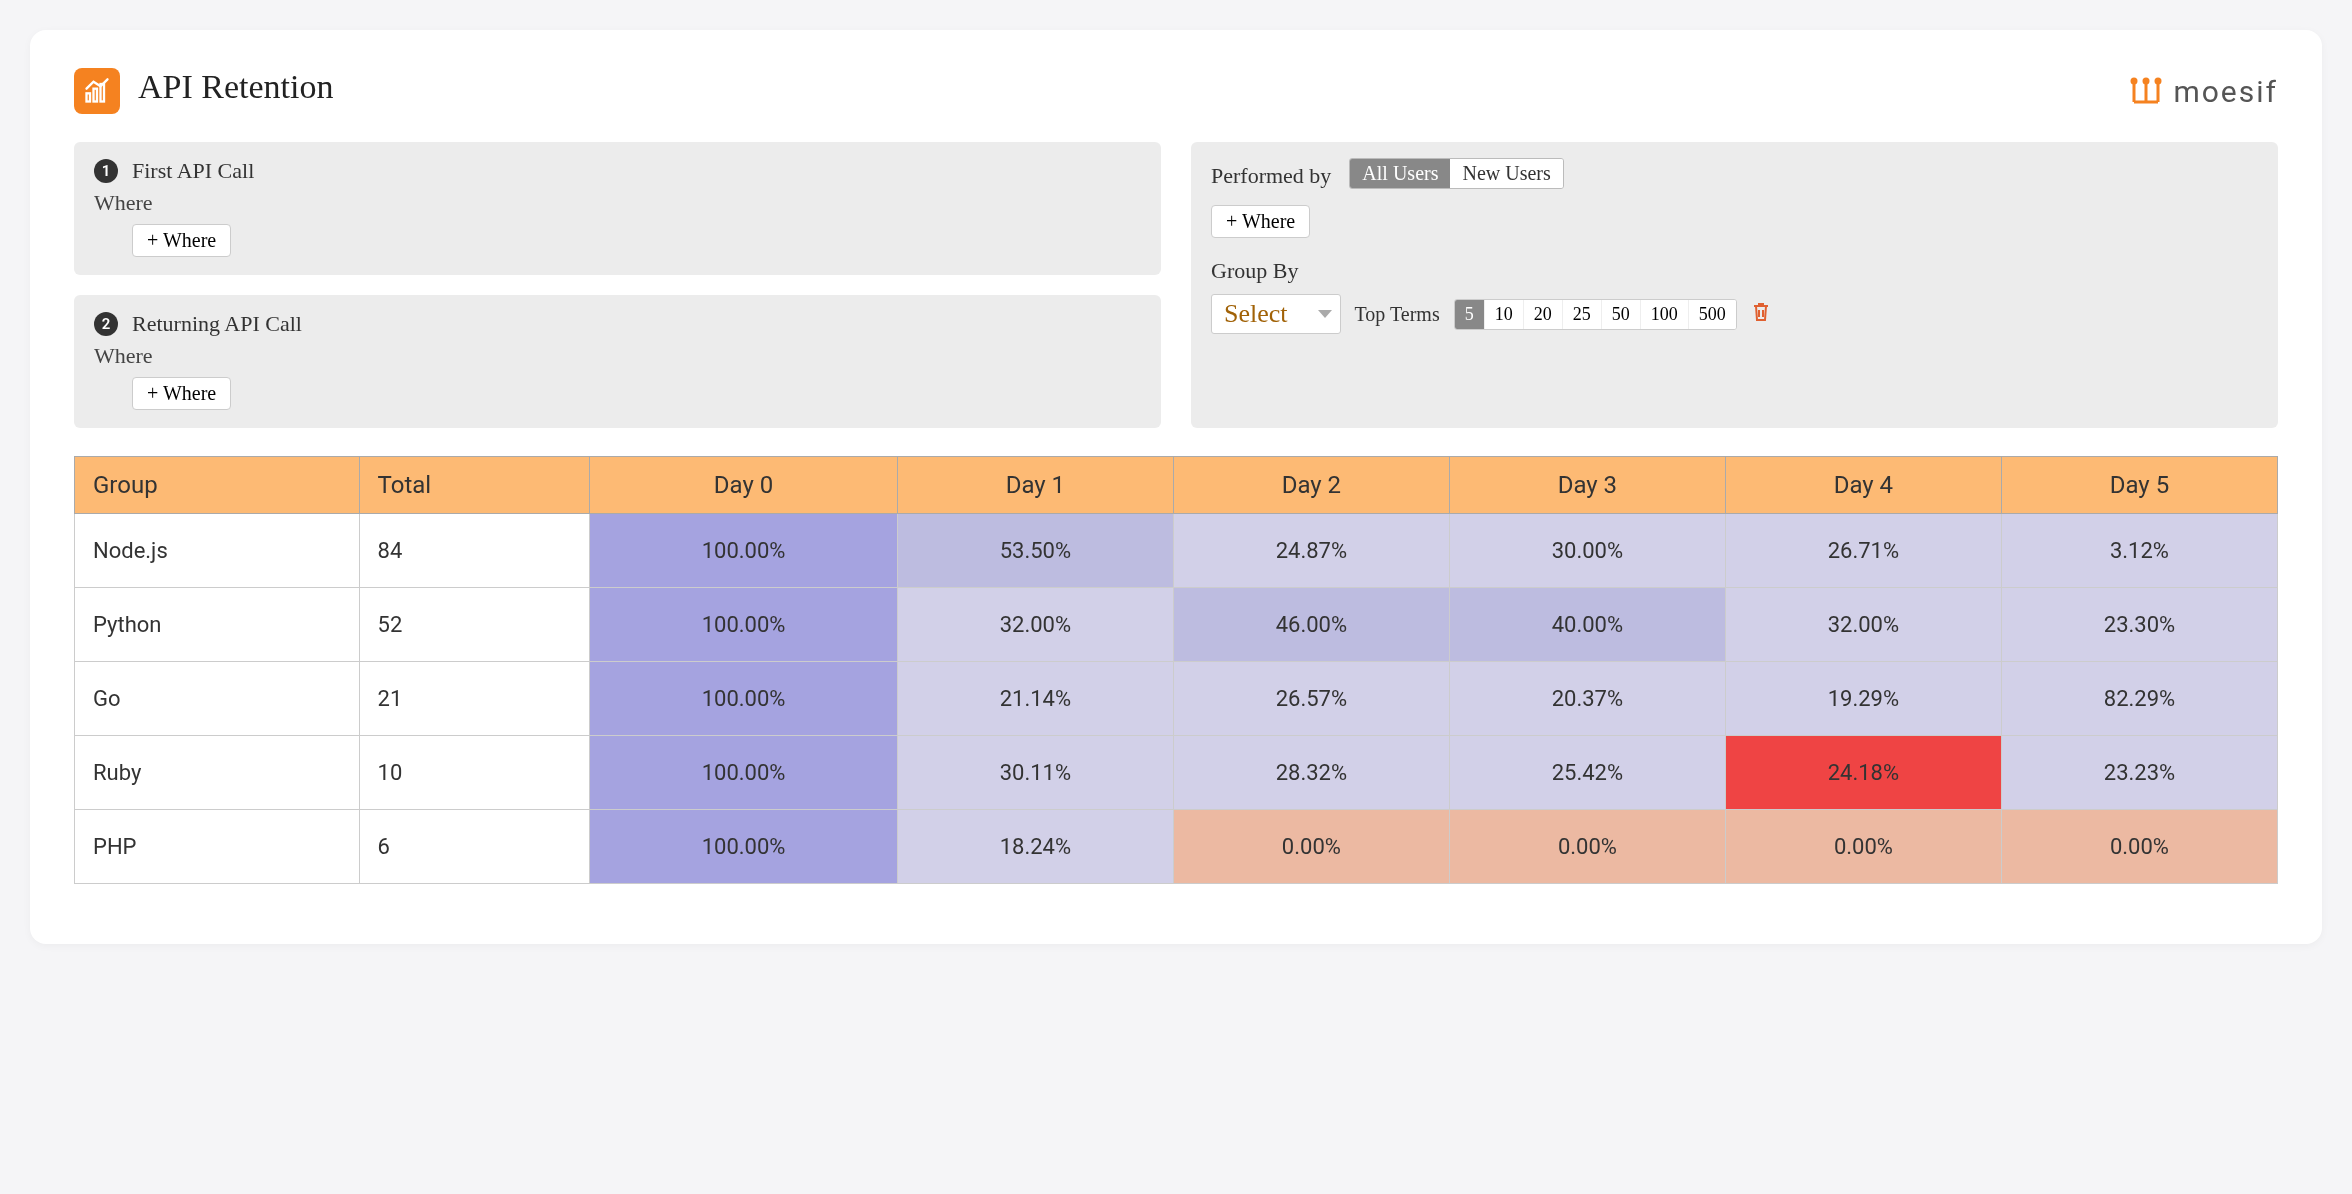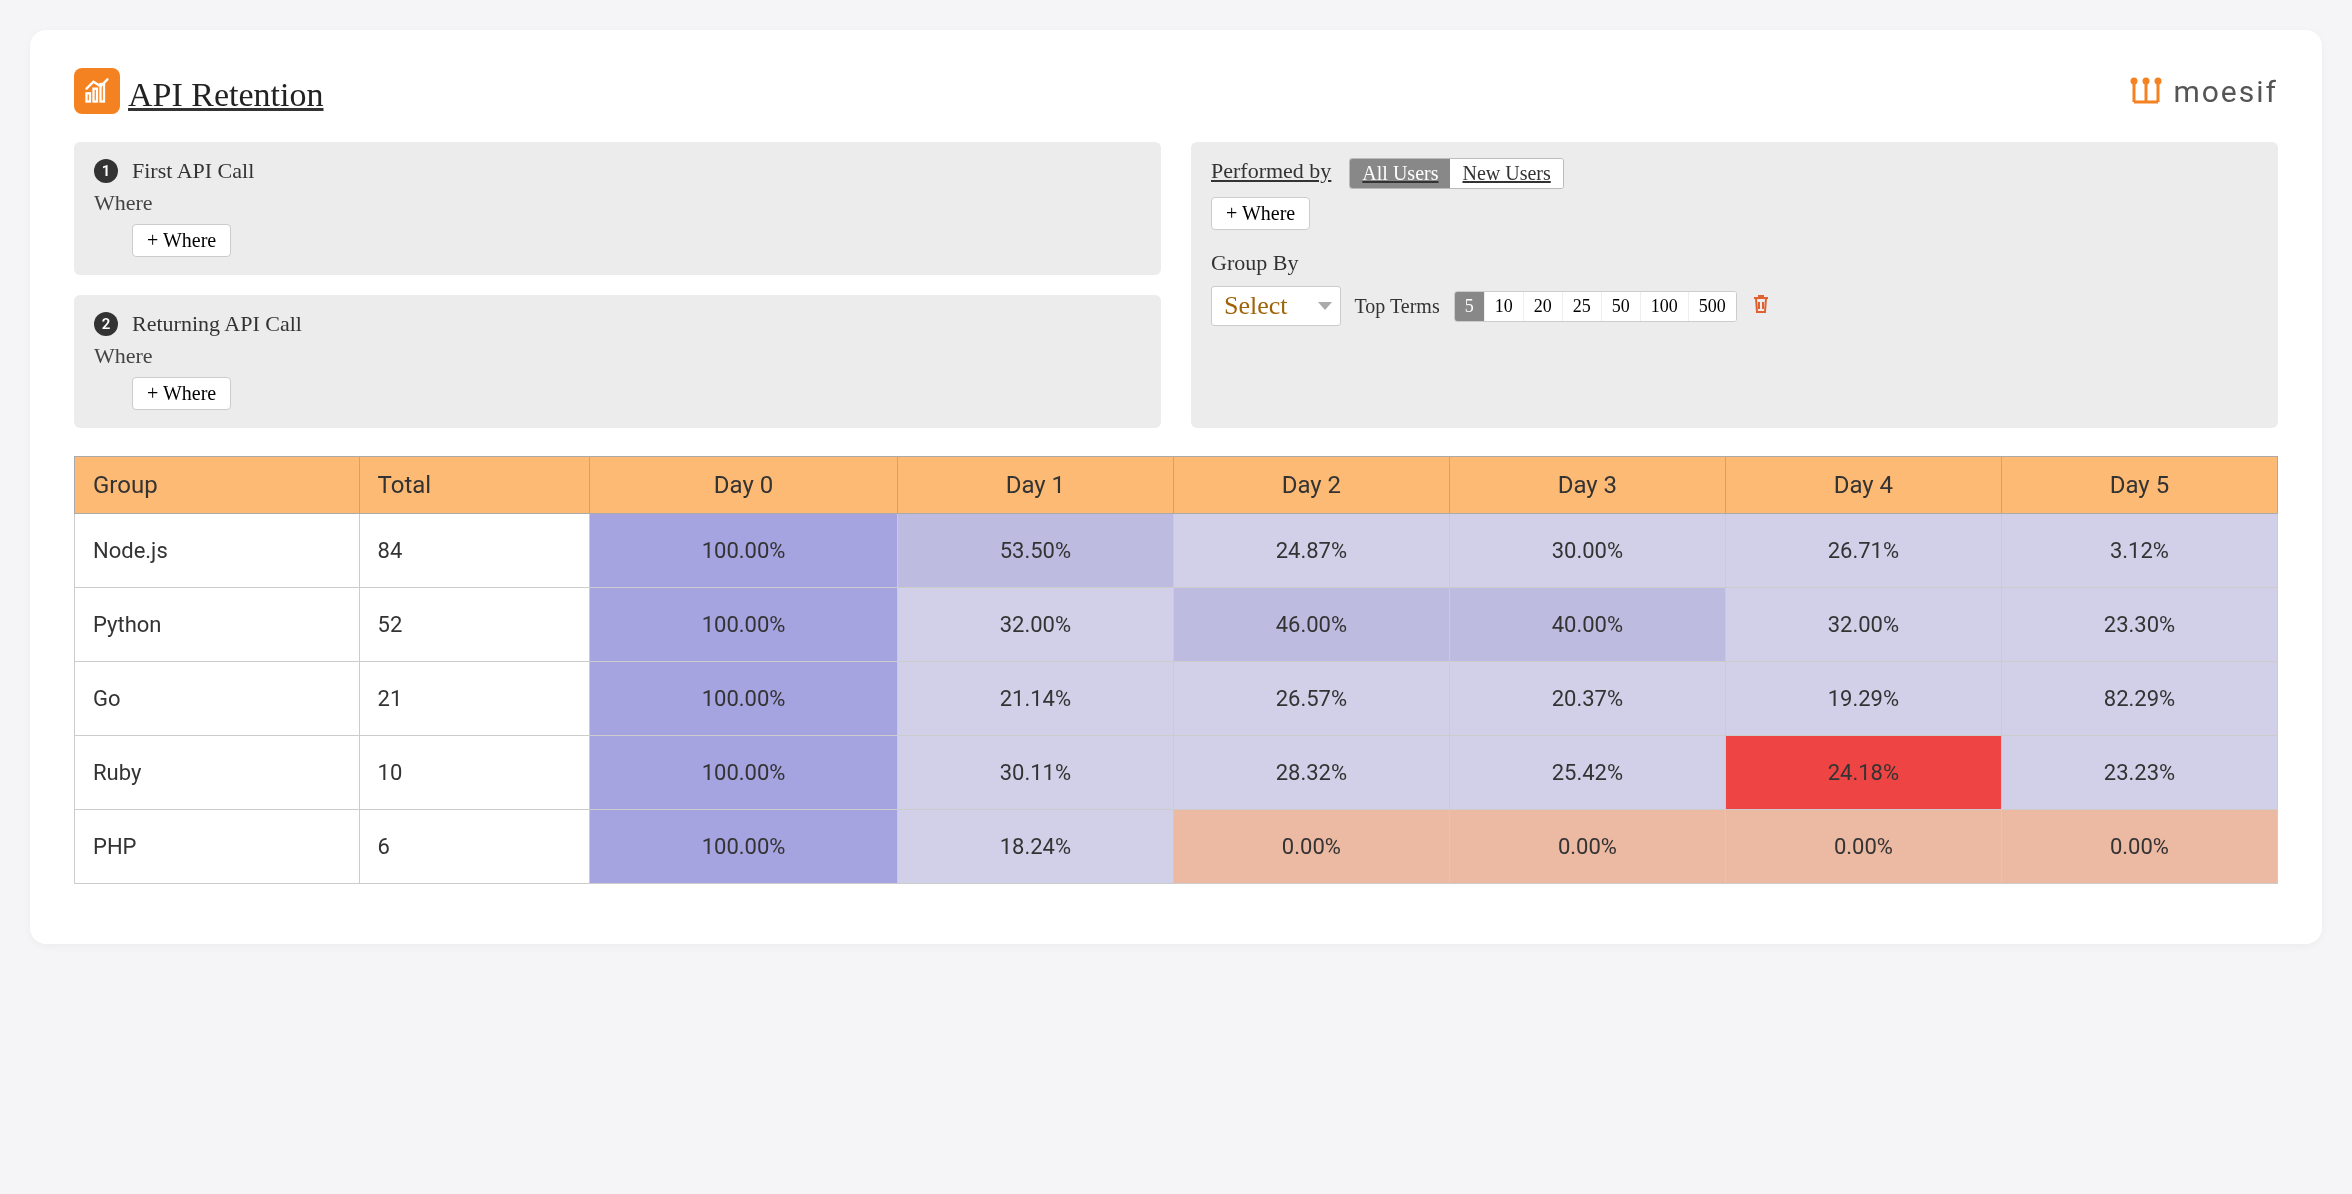--- a/index.html
+++ b/index.html
@@ -18,23 +18,22 @@
     max-width: 2352px;
   }
   .header-row {
     display: flex;
     justify-content: space-between;
     align-items: center;
     margin-bottom: 28px;
   }
   .title-group {
     display: flex;
-    align-items: flex-end;
-    gap: 8px;
-    text-decoration: underline;
+    align-items: flex-start;
+    gap: 18px;
   }
   .chart-icon {
     width: 46px;
     height: 46px;
     background: #f58220;
     border-radius: 8px;
     display: flex;
     align-items: center;
     justify-content: center;
   }
@@ -101,24 +100,23 @@
     background: #fff;
     border: 1px solid #ccc;
     border-radius: 4px;
     padding: 4px 14px;
     font-size: 20px;
     font-family: Georgia, "Times New Roman", serif;
     cursor: pointer;
   }
   .performed-row {
     display: flex;
-    align-items: flex-start;
+    align-items: flex-end;
     gap: 18px;
-    margin-bottom: 8px;
-    text-decoration: underline;
+    margin-bottom: 16px;
   }
   .performed-label {
     font-size: 22px;
     font-family: Georgia, "Times New Roman", serif;
   }
   .toggle-group {
     display: inline-flex;
     border: 1px solid #bbb;
     border-radius: 3px;
     overflow: hidden;

